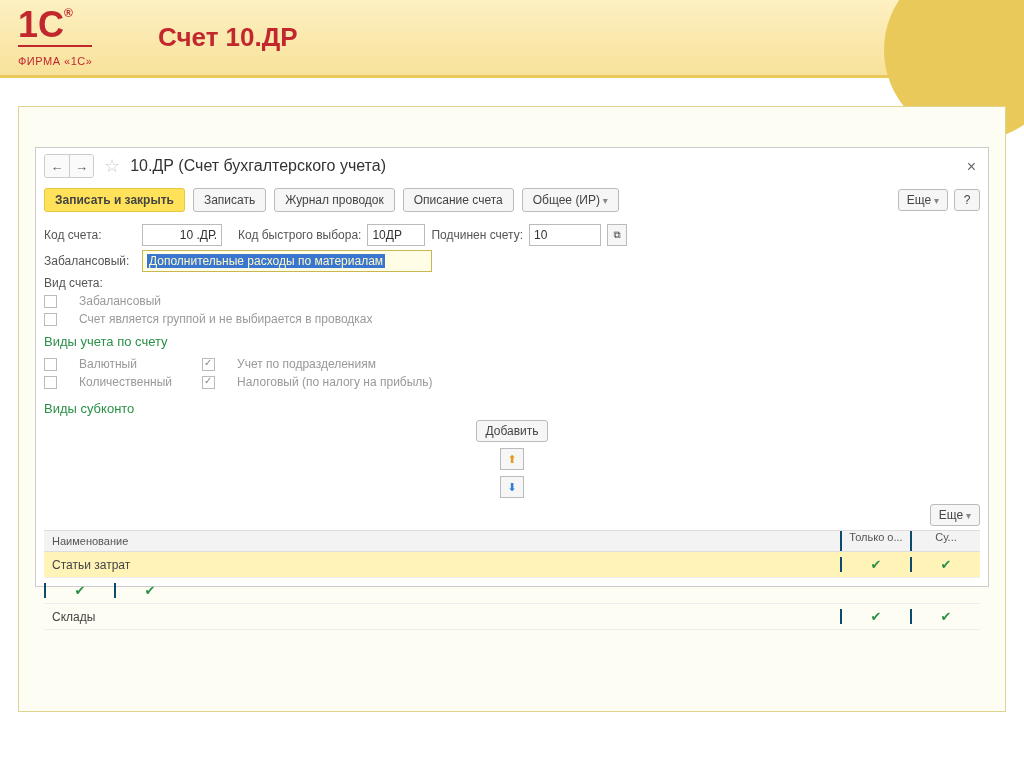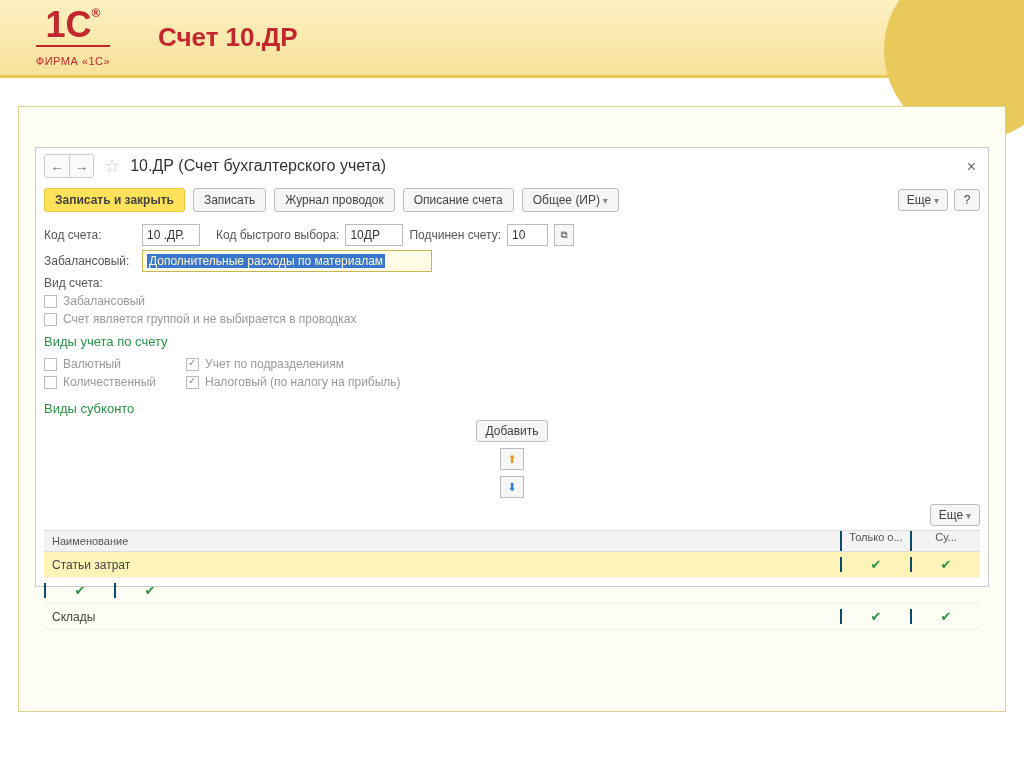--- a/index.html
+++ b/index.html
@@ -14,21 +14,21 @@
   }
   .slide-header {
     height: 78px;
     background: linear-gradient(to bottom, #fdf0c2 0%, #f8e29a 100%);
     border-bottom: 3px solid #e8c95a;
     display: flex;
     align-items: center;
     padding: 0 18px;
     position: relative;
   }
-  .logo-block { width: 110px; text-align:center; }
+  .logo-block { width: 110px; }
   .logo-1c {
     font-size: 36px; font-weight: bold; color: #c1272d;
     line-height: 1;
   }
   .logo-1c sup { font-size: 12px; vertical-align: top; }
   .logo-sub {
     font-size: 11px; color: #c1272d; letter-spacing: 0.5px;
     border-top: 2px solid #c1272d; margin-top: 2px; padding-top: 8px;
     display: inline-block;
   }
@@ -99,21 +99,21 @@
     width: 20px; height: 22px; border:1px solid #bbb;
     display:flex; align-items:center; justify-content:center;
     background:#f6f6f6; font-size:10px;
   }
   .radio-group { display:flex; gap:14px; color:#999; }
   .radio-item { display:flex; align-items:center; gap:4px; }
   .radio-dot { width:10px; height:10px; border:1px solid #bbb; border-radius:50%; display:inline-block; position:relative; }
   .radio-dot.on::after { content:""; position:absolute; inset:2px; background:#888; border-radius:50%; }
   .chk { width:13px; height:13px; border:1px solid #bbb; display:inline-block; background:#fff; position:relative; }
   .chk.on::after { content:"✓"; color:#888; font-size:10px; position:absolute; top:-2px; left:1px; }
-  .chk-row { display:flex; align-items:flex-end; gap:6px; margin:4px 0; color:#999; }
+  .chk-row { display:flex; align-items:flex-end; gap:22px; margin:4px 0; color:#999; }
   .section-h { color:#2a9048; font-size:13px; margin:8px 0 4px 0; }
   .two-col { display:flex; gap:30px; }
   .subkonto-bar { display:flex; align-items:center; gap:6px; margin:4px 0;flex-direction:column; }
   .arrow-btn { width:24px; height:22px; border:1px solid #bbb; background:#f6f6f6; display:flex; align-items:center; justify-content:center; font-size:11px; }
   .arrow-up { color:#e89a1e; }
   .arrow-down { color:#2b7fd4; }
   .subkonto-right { margin-left:auto; }
   .table { border-top:1px solid #ddd; }
   .table-head { display:flex; background:#f3f3f3; border-bottom:1px solid #ddd; font-size:11px; color:#555; }
   .table-row { display:flex; border-bottom:1px solid #eee; align-items:center; height:26px; }
@@ -155,25 +155,25 @@
       <div class="btn dropdown-caret">Общее (ИР)</div>
       <div class="toolbar-right">
         <div class="btn btn-small dropdown-caret">Еще</div>
         <div class="btn btn-small help-btn">?</div>
       </div>
     </div>
 
     <div class="fields">
       <div class="row">
         <span class="lbl">Код счета:</span>
-        <input class="inp" style="width: 58px;" value="10 .ДР.">
+        <input class="inp" style="width: 80px; text-align: right;" value="10 .ДР.">
         <span class="lbl" style="min-width:auto; margin-left:10px">Код быстрого выбора:</span>
         <input class="inp" style="width: 58px;" value="10ДР">
         <span class="lbl" style="min-width:auto; margin-left:0">Подчинен счету:</span>
-        <input class="inp" style="width: 41px;" value="10">
+        <input class="inp" style="width: 72px;" value="10">
         <div class="pick-btn">⧉</div>
       </div>
 
       <div class="row">
         <span class="lbl">Забалансовый:</span>
         <div class="inp inp-hl" style="width:290px; display:flex; align-items:center;">
           <span class="sel-text">Дополнительные расходы по материалам</span>
         </div>
       </div>
 

